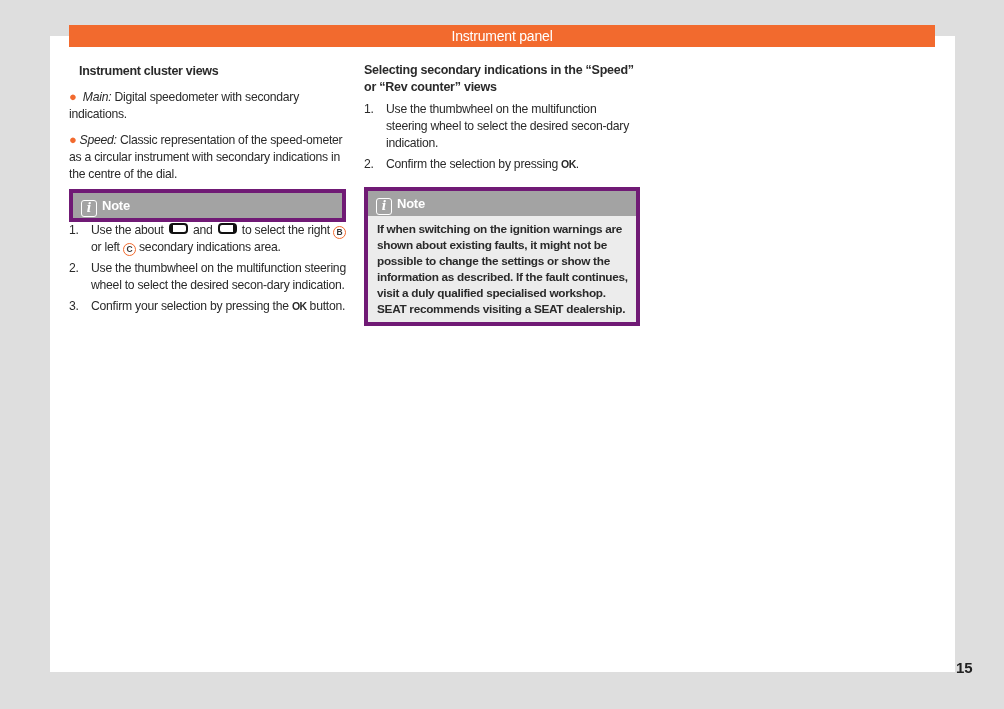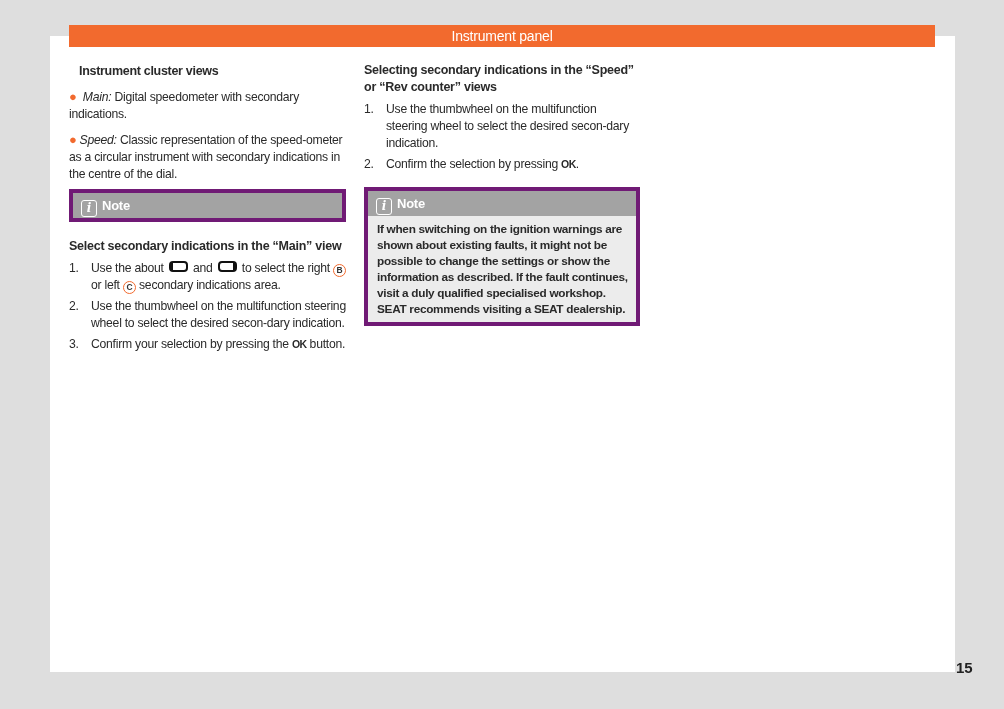--- a/index.html
+++ b/index.html
@@ -54,21 +54,20 @@
   <h2 class="sec">Instrument cluster views</h2>
 
   <p class="bul"><span class="dot">●</span> <i>Main:</i><span> Digital speedometer with secondary indications.</span></p>
   <p class="bul"><span class="dot">●</span><i>Speed:</i><span> Classic representation of the speed-ometer as a circular instrument with secondary indications in the centre of the dial.</span></p>
 
 
   <div class="note">
     <div class="note-head"><span class="info-icon">i</span><span>Note</span></div>
   </div>
 
-  <h3 class="sub" style="margin-top:16px">Select secondary indications in the “Main” view</h3>
   <ol class="ol">
     <li><span class="num">1.</span><span>Use the about </span><span class="key l"></span><span> and </span><span class="key r"></span><span> to select the right </span><span class="circ">B</span><span> or left </span><span class="circ">C</span><span> secondary indications area.</span></li>
     <li><span class="num">2.</span><span>Use the thumbwheel on the multifunction steering wheel to select the desired secon-dary indication.</span></li>
     <li><span class="num">3.</span><span>Confirm your selection by pressing the </span><span class="kw">OK</span><span> button.</span></li>
   </ol>
 </div>
 
 <div class="col col2">
   <h3 class="sub">Selecting secondary indications in the “Speed” or “Rev counter” views</h3>
   <ol class="ol">

